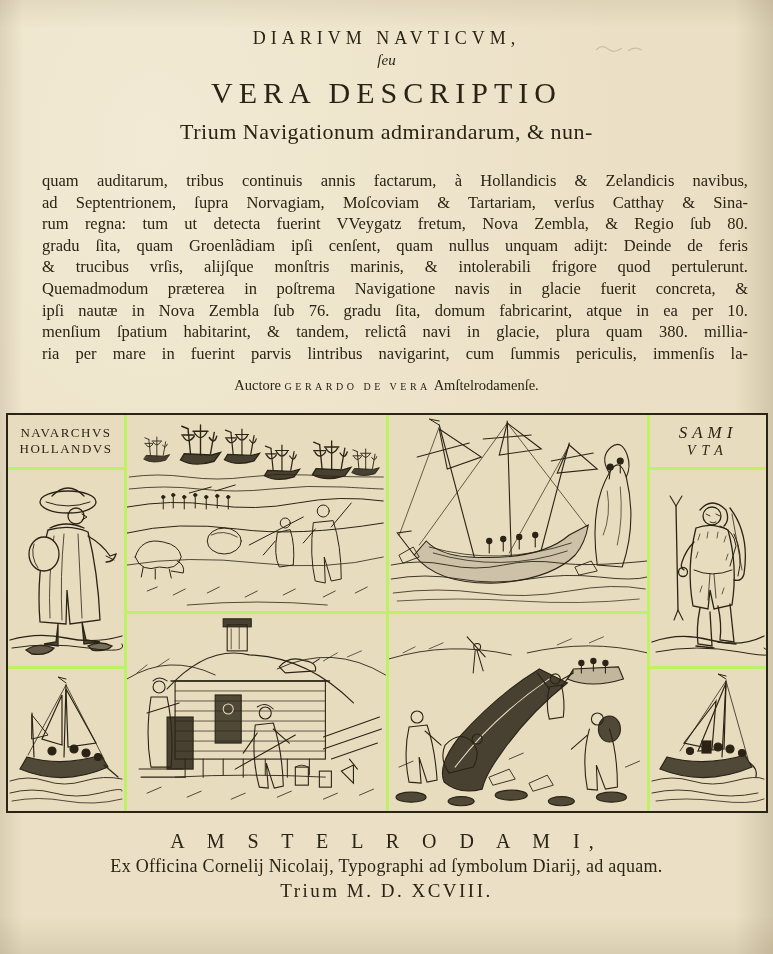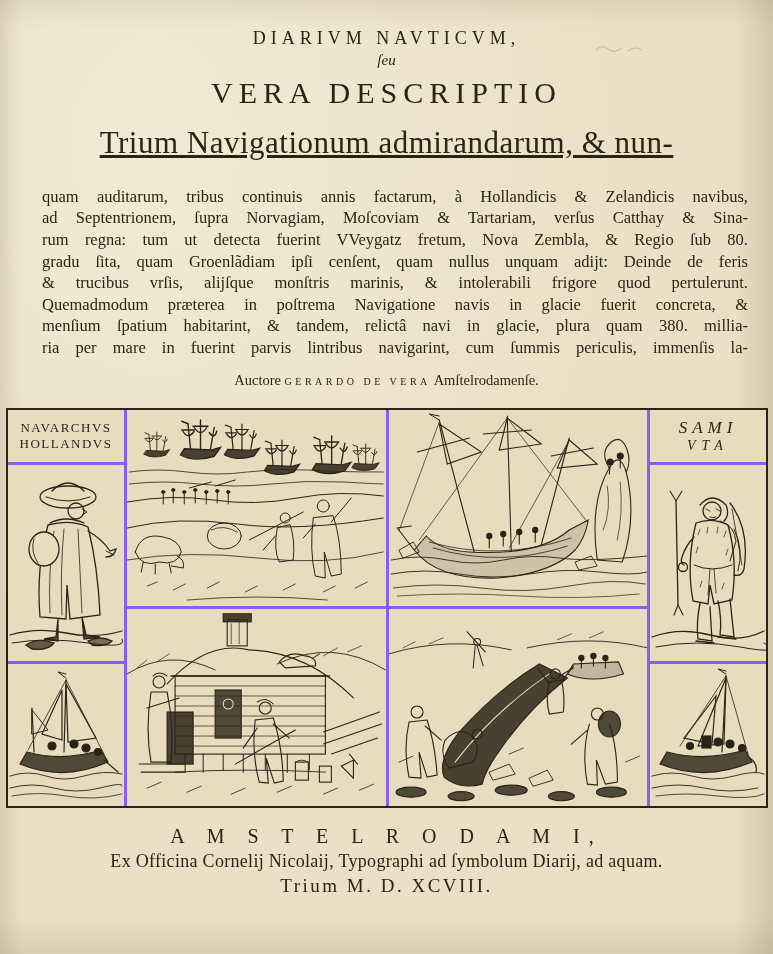--- a/index.html
+++ b/index.html
@@ -11,30 +11,30 @@
       linear-gradient(to right, rgba(110,92,60,.14), rgba(110,92,60,0) 3%, rgba(110,92,60,0) 95%, rgba(110,92,60,.20)),
       linear-gradient(to bottom, rgba(110,92,60,.10), rgba(110,92,60,0) 3%, rgba(110,92,60,0) 96%, rgba(110,92,60,.14)),
       radial-gradient(ellipse at 20% 15%, rgba(255,252,240,.35), rgba(255,252,240,0) 55%),
       #ebe0c5;
   }
   .page{position:relative;width:773px;height:954px;padding-top:28px;box-sizing:border-box;}
   .ctr{text-align:center;}
   .t1{font-size:18px;letter-spacing:5px;line-height:1.15;}
   .t2{font-size:15px;font-style:italic;margin-top:3px;}
   .t3{font-size:30px;letter-spacing:6px;margin-top:7px;line-height:1.1;}
-  .t4{font-size:31px;letter-spacing:.5px;margin-top:15px;line-height:1.2;text-decoration:underline;}
+  .t4{font-size:22px;letter-spacing:.5px;margin-top:10px;line-height:1.2;}
   .para{margin:25px 25px 0 42px;font-size:16.5px;line-height:21.6px;}
   .para .ln{text-align:justify;text-align-last:justify;white-space:normal;}
   .para .ln.last{text-align-last:left;}
   .byline{margin-top:13px;font-size:14.5px;}
   .byline .nm{font-size:10px;letter-spacing:3.5px;}
   
   .engraving{
     margin:19px 5px 0 6px;height:400px;box-sizing:border-box;
-    border:2.5px solid #2b2416;background:#8b5cf6;
+    border:2.5px solid #2b2416;background:#bef264;
     display:flex;gap:3px;
   }
   .col{display:flex;flex-direction:column;gap:3px;}
   .col.side{width:116px;}
   .col.mid{flex:1;}
   .cell{background:#e8dcbf;position:relative;overflow:hidden;}
   .labelbox{height:52px;display:flex;flex-direction:column;align-items:center;justify-content:center;}
   .labelbox .l1{font-size:13px;letter-spacing:1.5px;}
   .labelbox.it .l1{font-style:italic;font-size:17px;letter-spacing:5px;}
   .labelbox.it .l2{font-style:italic;font-size:14px;letter-spacing:6px;}
@@ -60,20 +60,21 @@
   <div class="ctr t3">VERA DESCRIPTIO</div>
   <div class="ctr t4">Trium Navigationum admirandarum, &amp; nun-</div>
 
   <div class="para">
     <div class="ln">quam auditarum, tribus continuis annis factarum, à Hollandicis &amp; Zelandicis navibus,</div>
     <div class="ln">ad Septentrionem, ſupra Norvagiam, Moſcoviam &amp; Tartariam, verſus Catthay &amp; Sina-</div>
     <div class="ln">rum regna: tum ut detecta fuerint VVeygatz fretum, Nova Zembla, &amp; Regio ſub 80.</div>
     <div class="ln">gradu ſita, quam Groenlãdiam ipſi cenſent, quam nullus unquam adijt: Deinde de feris</div>
     <div class="ln">&amp; trucibus vrſis, alijſque monſtris marinis, &amp; intolerabili frigore quod pertulerunt.</div>
     <div class="ln">Quemadmodum præterea in poſtrema Navigatione navis in glacie fuerit concreta, &amp;</div>
+    <div class="ln">ipſi nautæ in Nova Zembla ſub 76. gradu ſita, domum fabricarint, atque in ea per 10.</div>
     <div class="ln">menſium ſpatium habitarint, &amp; tandem, relictâ navi in glacie, plura quam 380. millia-</div>
     <div class="ln">ria per mare in fuerint parvis lintribus navigarint, cum ſummis periculis, immenſis la-</div>
   </div>
 
   <div class="ctr byline">
     <span>Auctore</span>
     <span class="nm">GERARDO DE VERA</span>
     <span>Amſtelrodamenſe.</span>
   </div>
 

